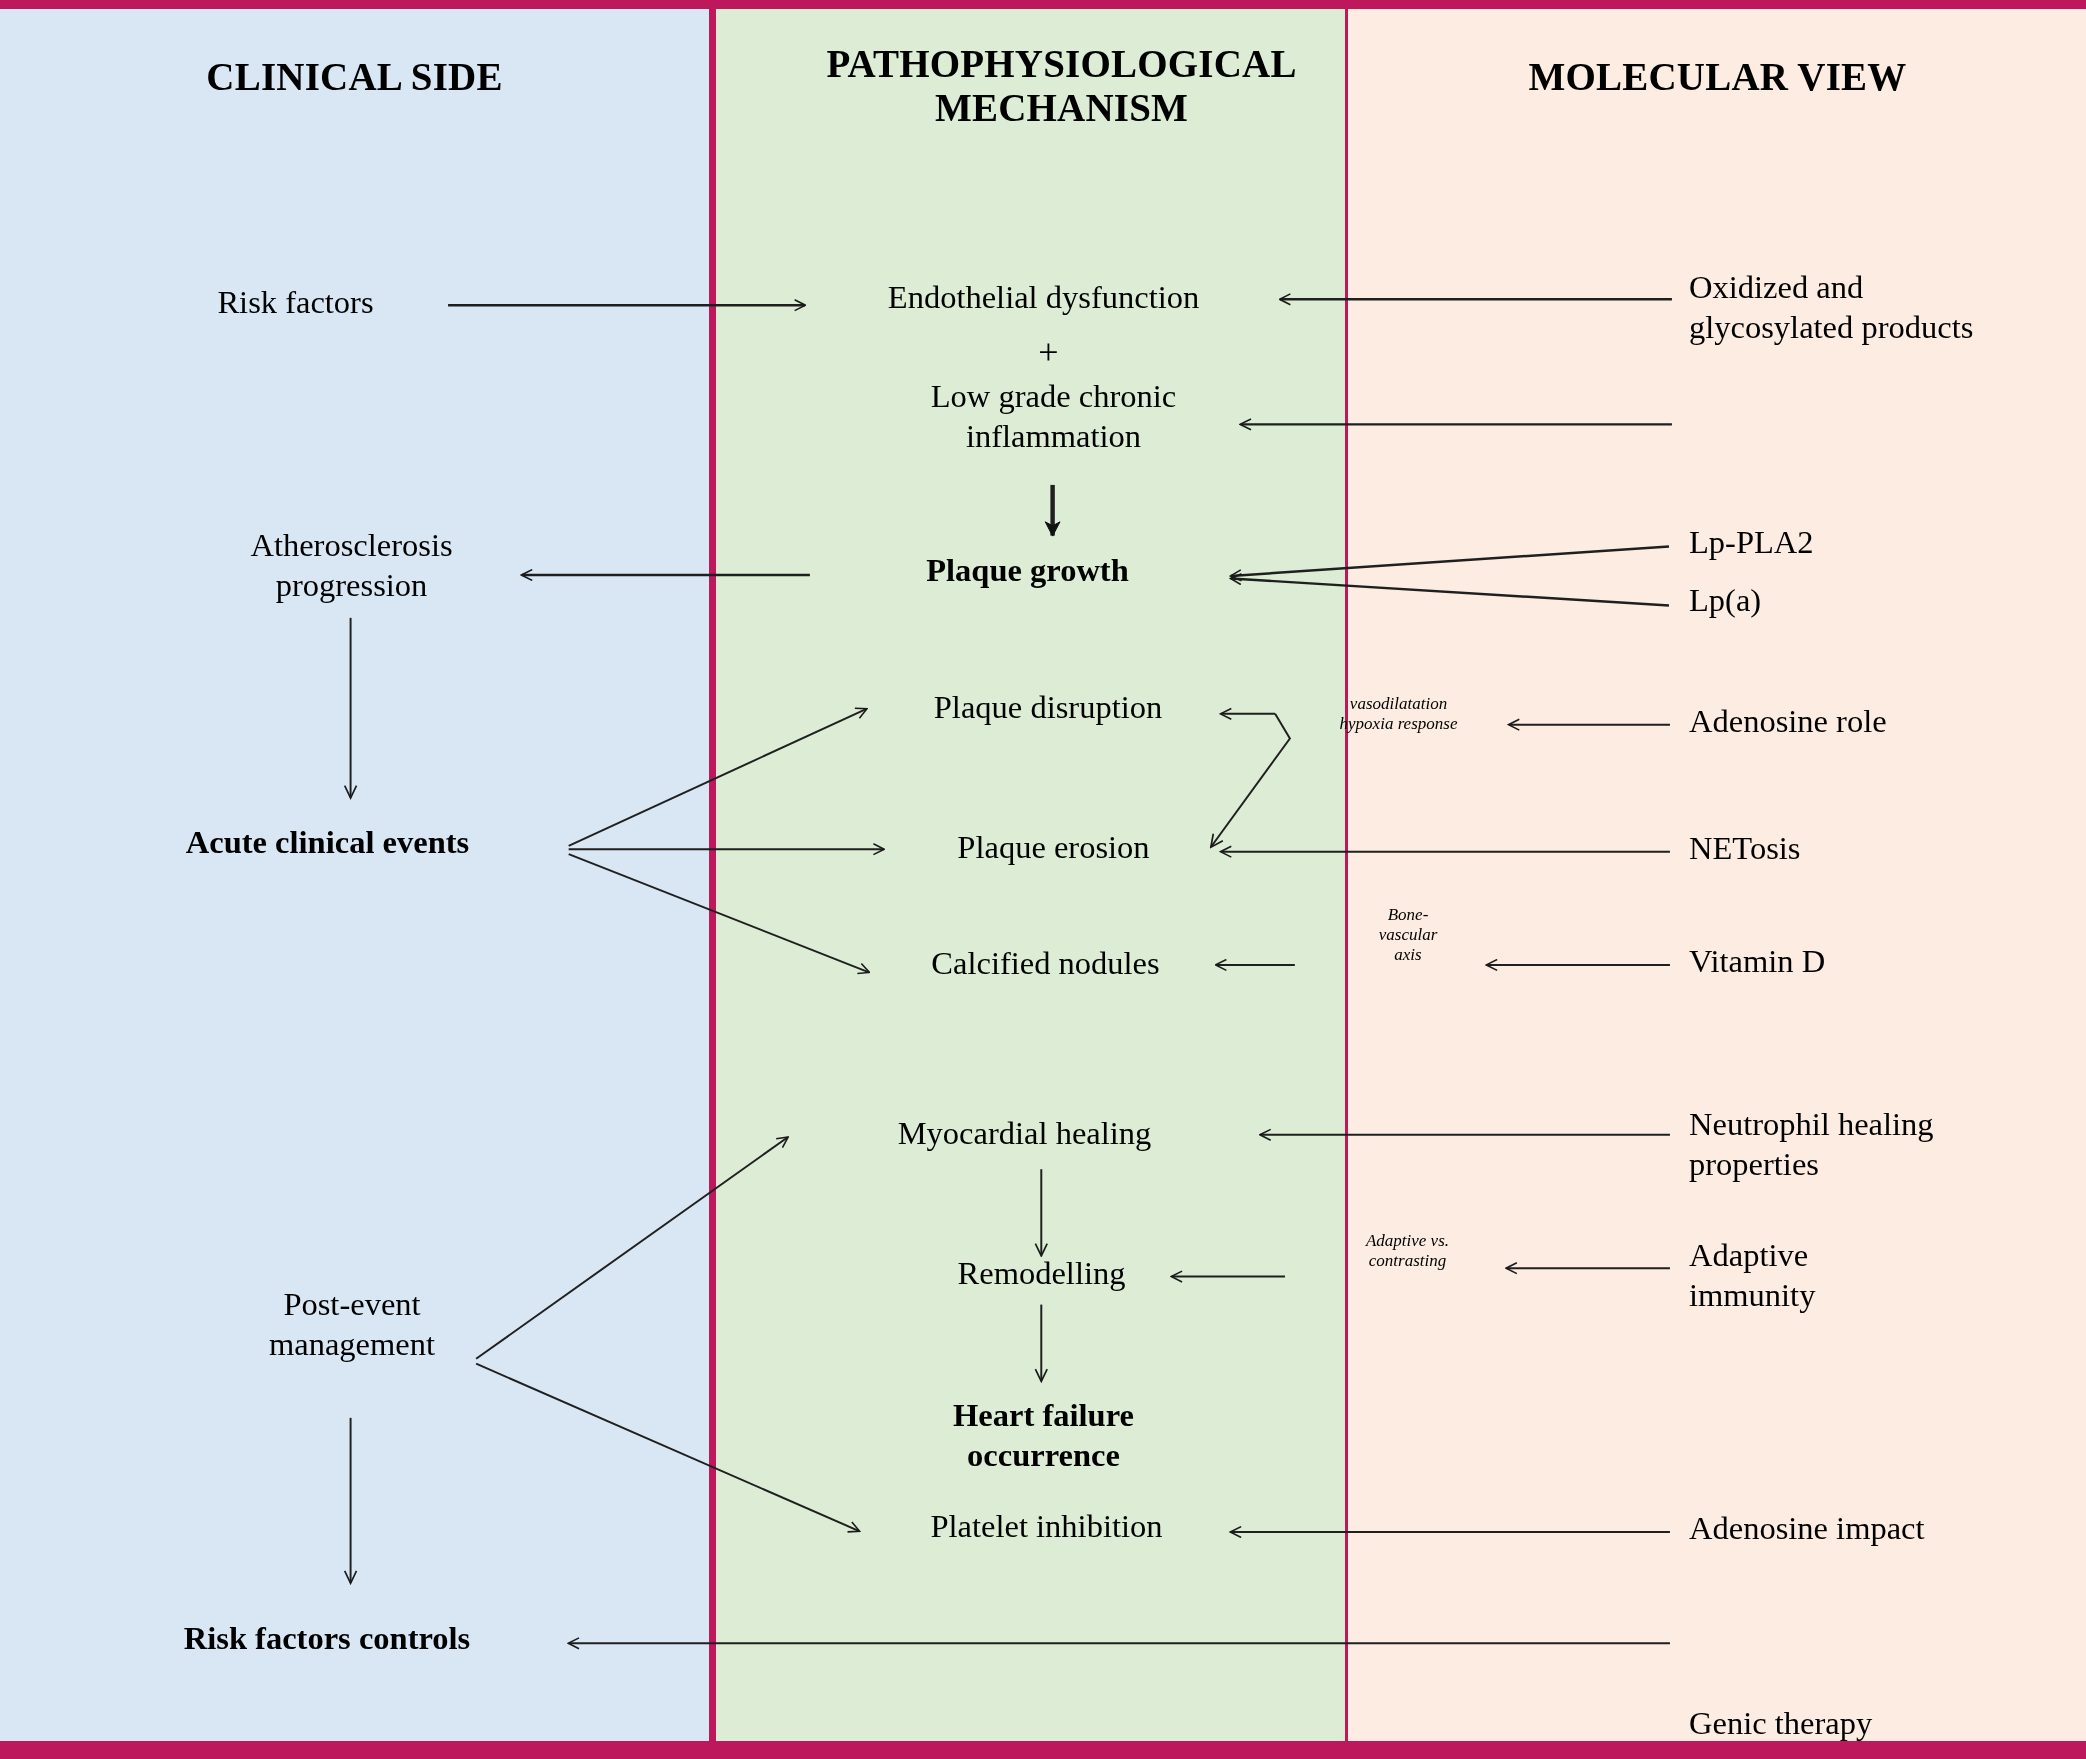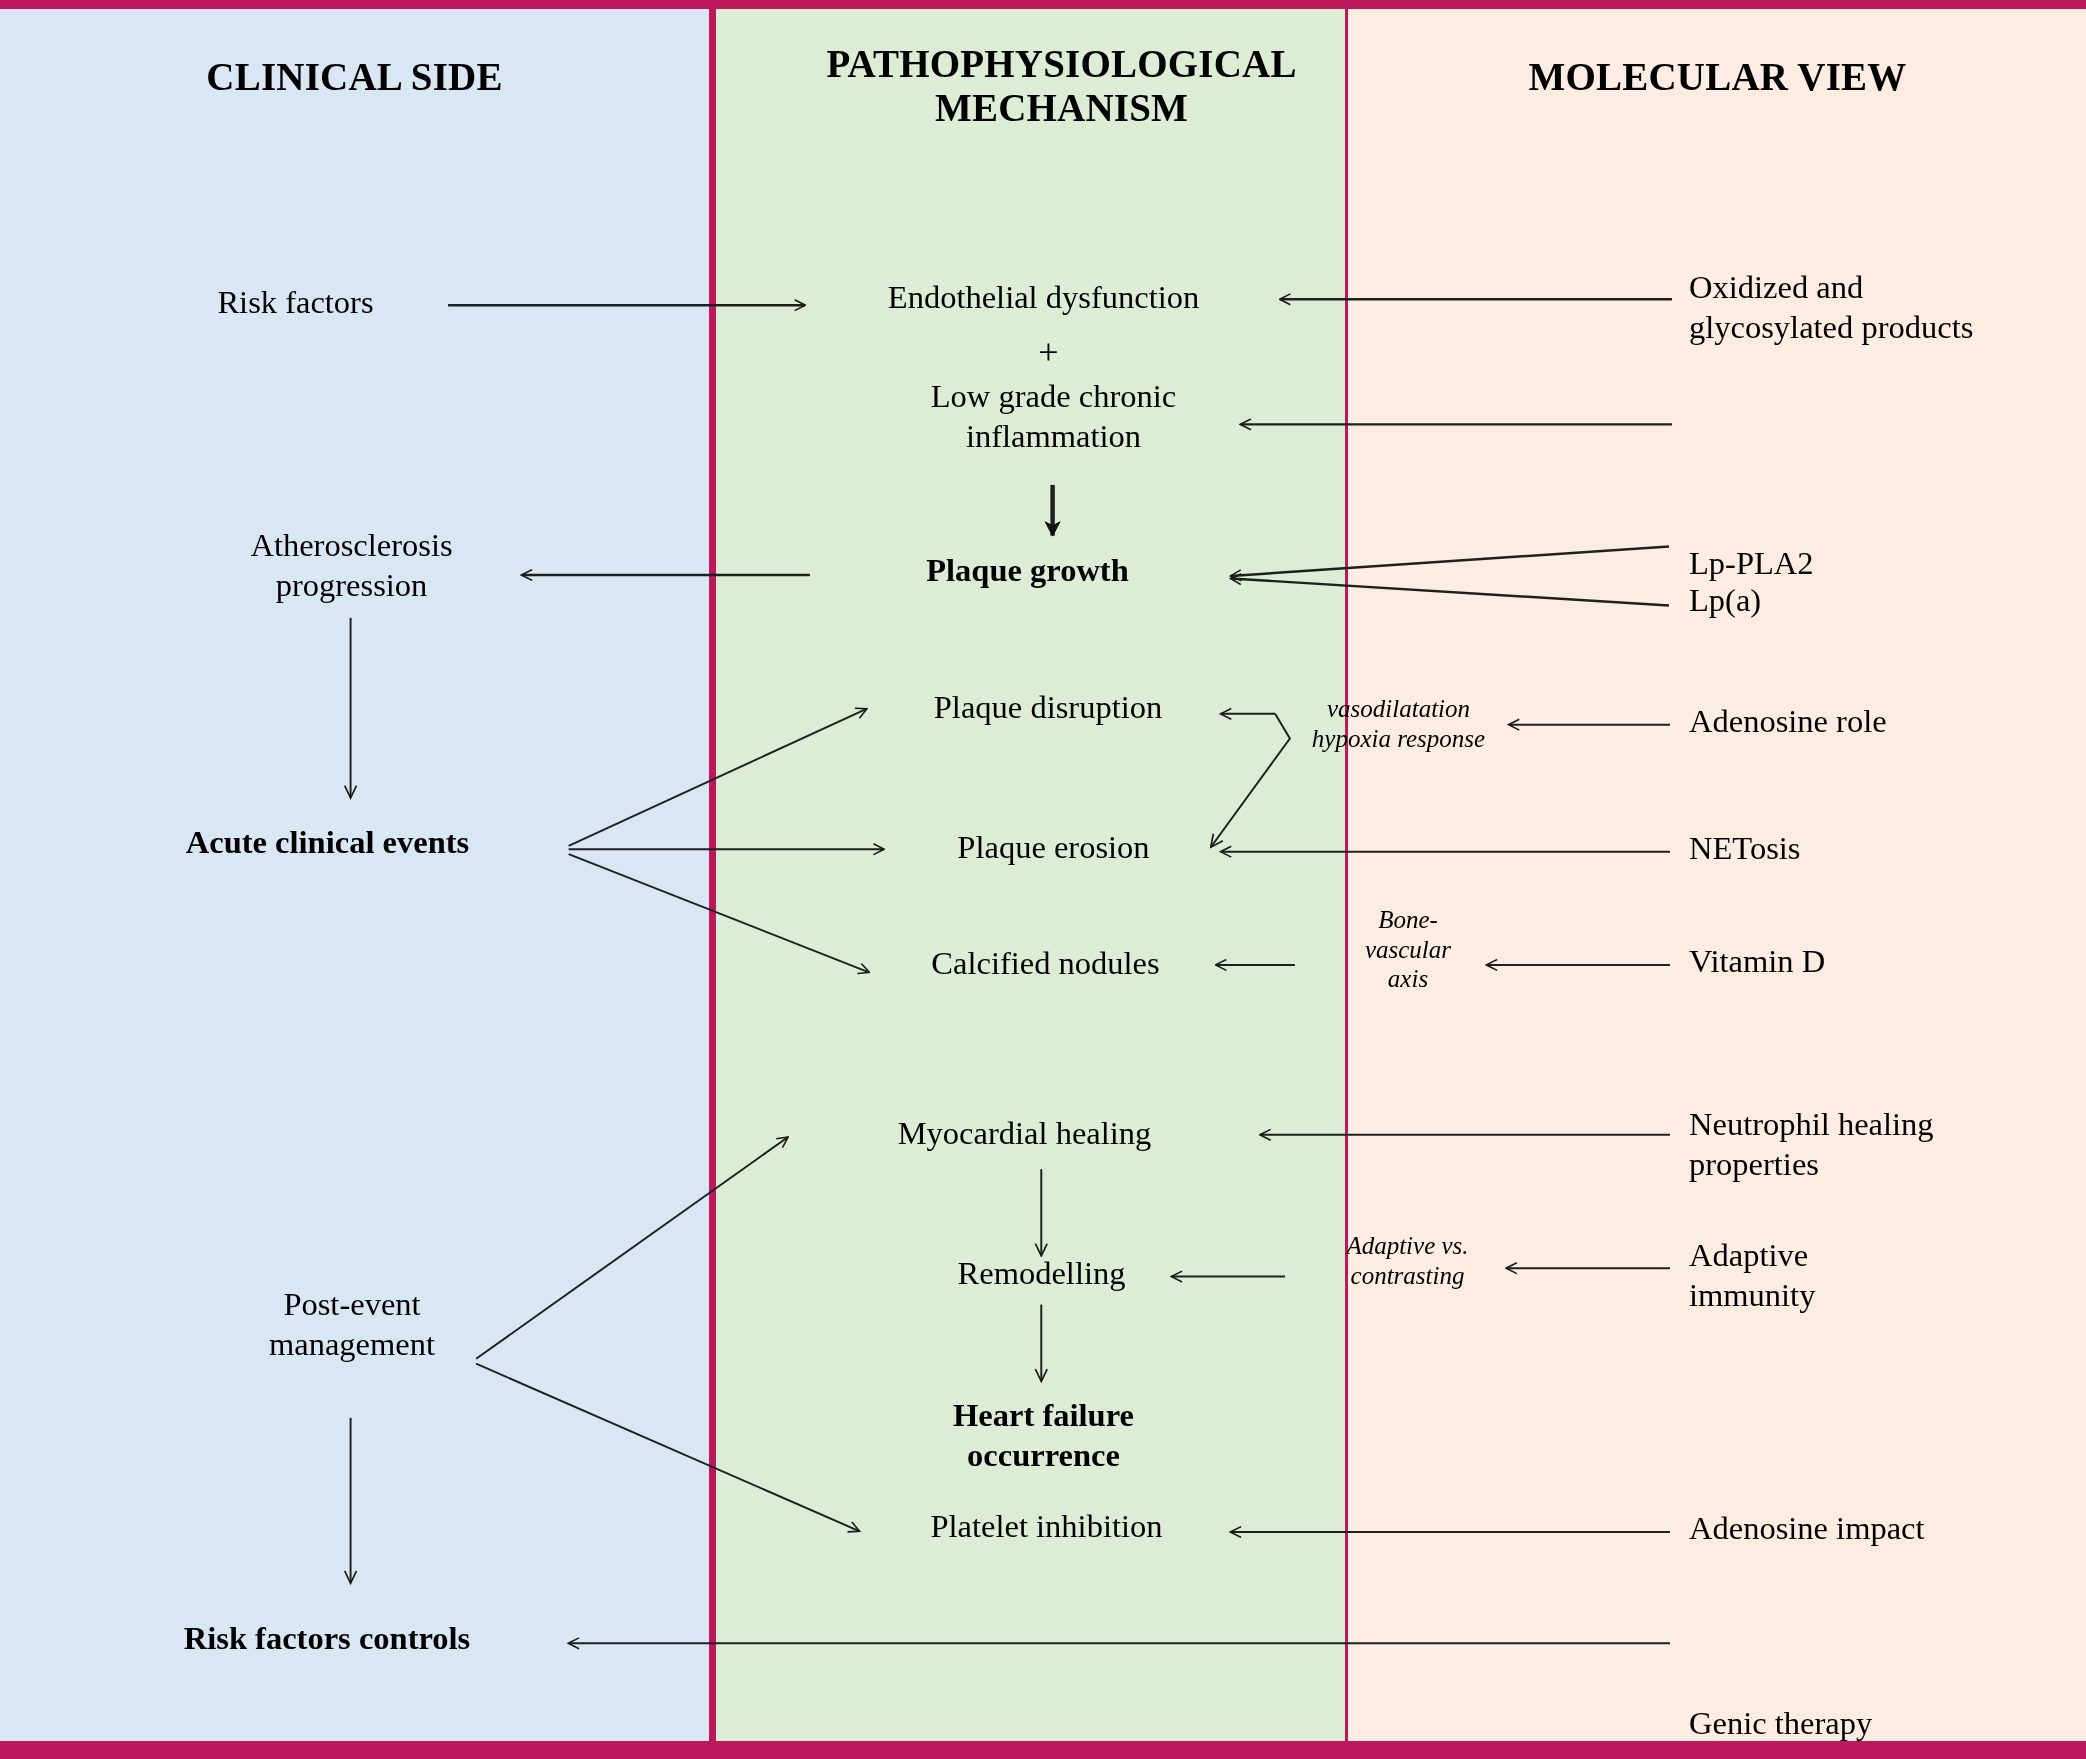--- a/index.html
+++ b/index.html
@@ -23,21 +23,21 @@
   #hdr-mech{left:716px;top:42px;width:629px;font-size:39px;margin-left:31px;}
   #hdr-mol{left:1348px;top:55px;width:739px;font-size:39px;}
 
   svg#wires{position:absolute;left:0;top:0;width:2087px;height:1759px;pointer-events:none;}
 
   .node{
     position:absolute;color:#000;line-height:1.22;font-size:32.5px;
   }
   .node.b{font-weight:bold;}
   .note{
-    position:absolute;color:#000;font-style:italic;font-size:25px;line-height:1.18;
+    position:absolute;color:#000;font-style:italic;font-size:17px;line-height:1.18;
     text-align:center;
   }
   .ctr{text-align:center;}
   .lft{text-align:left;}
   .plus{position:absolute;font-size:36px;text-align:center;color:#000;}
 </style>
 </head>
 <body>
 
 <div id="stage">
@@ -180,21 +180,21 @@
     <span>Adaptive vs.</span><br>
     <span>contrasting</span>
   </div>
 
   <div class="node lft" style="left:1689px;top:268px;width:394px;">
     <span>Oxidized and</span><br>
     <span>glycosylated products</span>
   </div>
 
 
-  <div class="node lft" style="left:1689px;top:523px;width:305px;margin-top:21px;">Lp-PLA2</div>
+  <div class="node lft" style="left:1689px;top:523px;width:305px;">Lp-PLA2</div>
 
   <div class="node lft" style="left:1689px;top:581px;width:305px;">Lp(a)</div>
 
   <div class="node lft" style="left:1689px;top:702px;width:374px;">Adenosine role</div>
 
   <div class="node lft" style="left:1689px;top:829px;width:305px;">NETosis</div>
 
   <div class="node lft" style="left:1689px;top:942px;width:305px;">Vitamin D</div>
 
   <div class="node lft" style="left:1689px;top:1105px;width:394px;">

